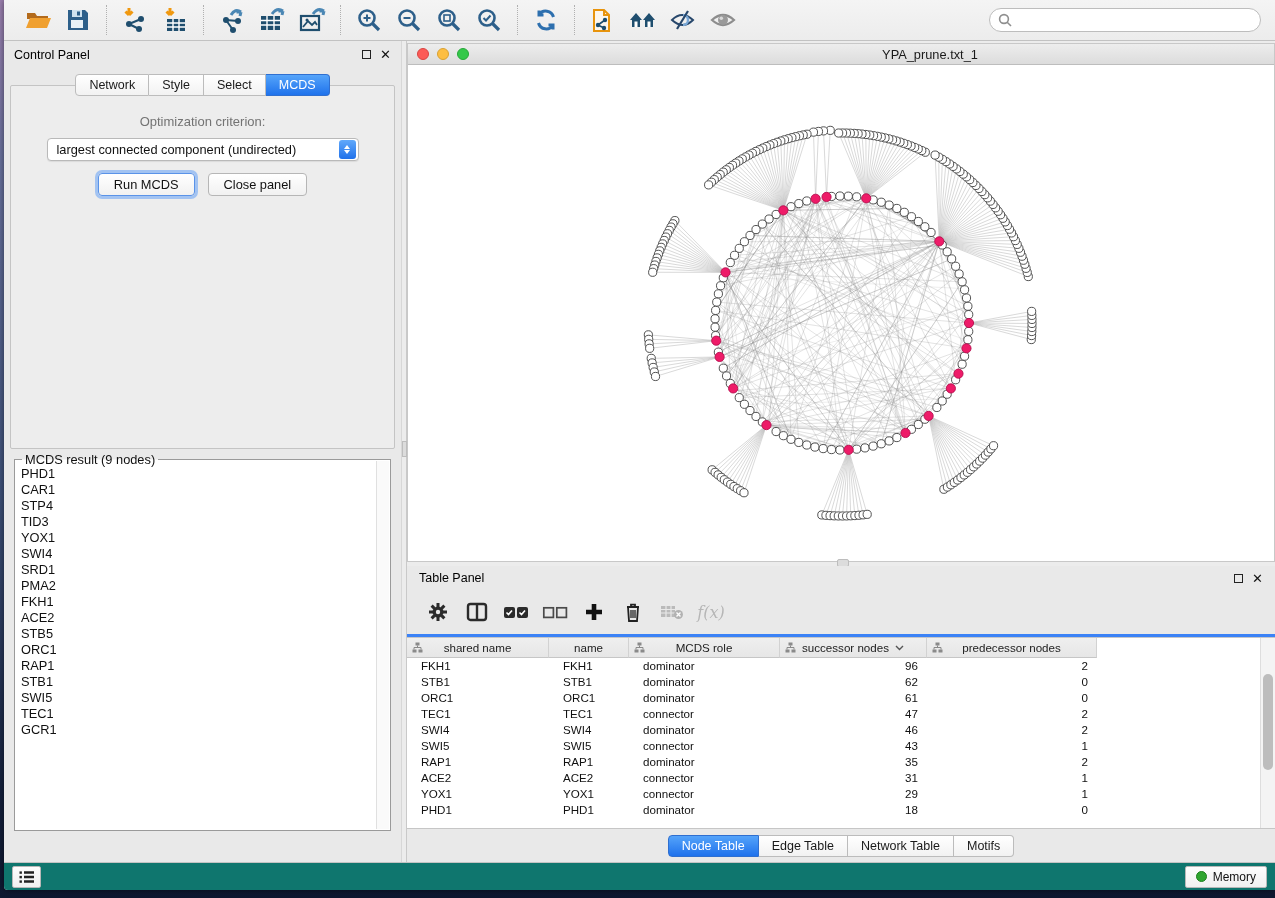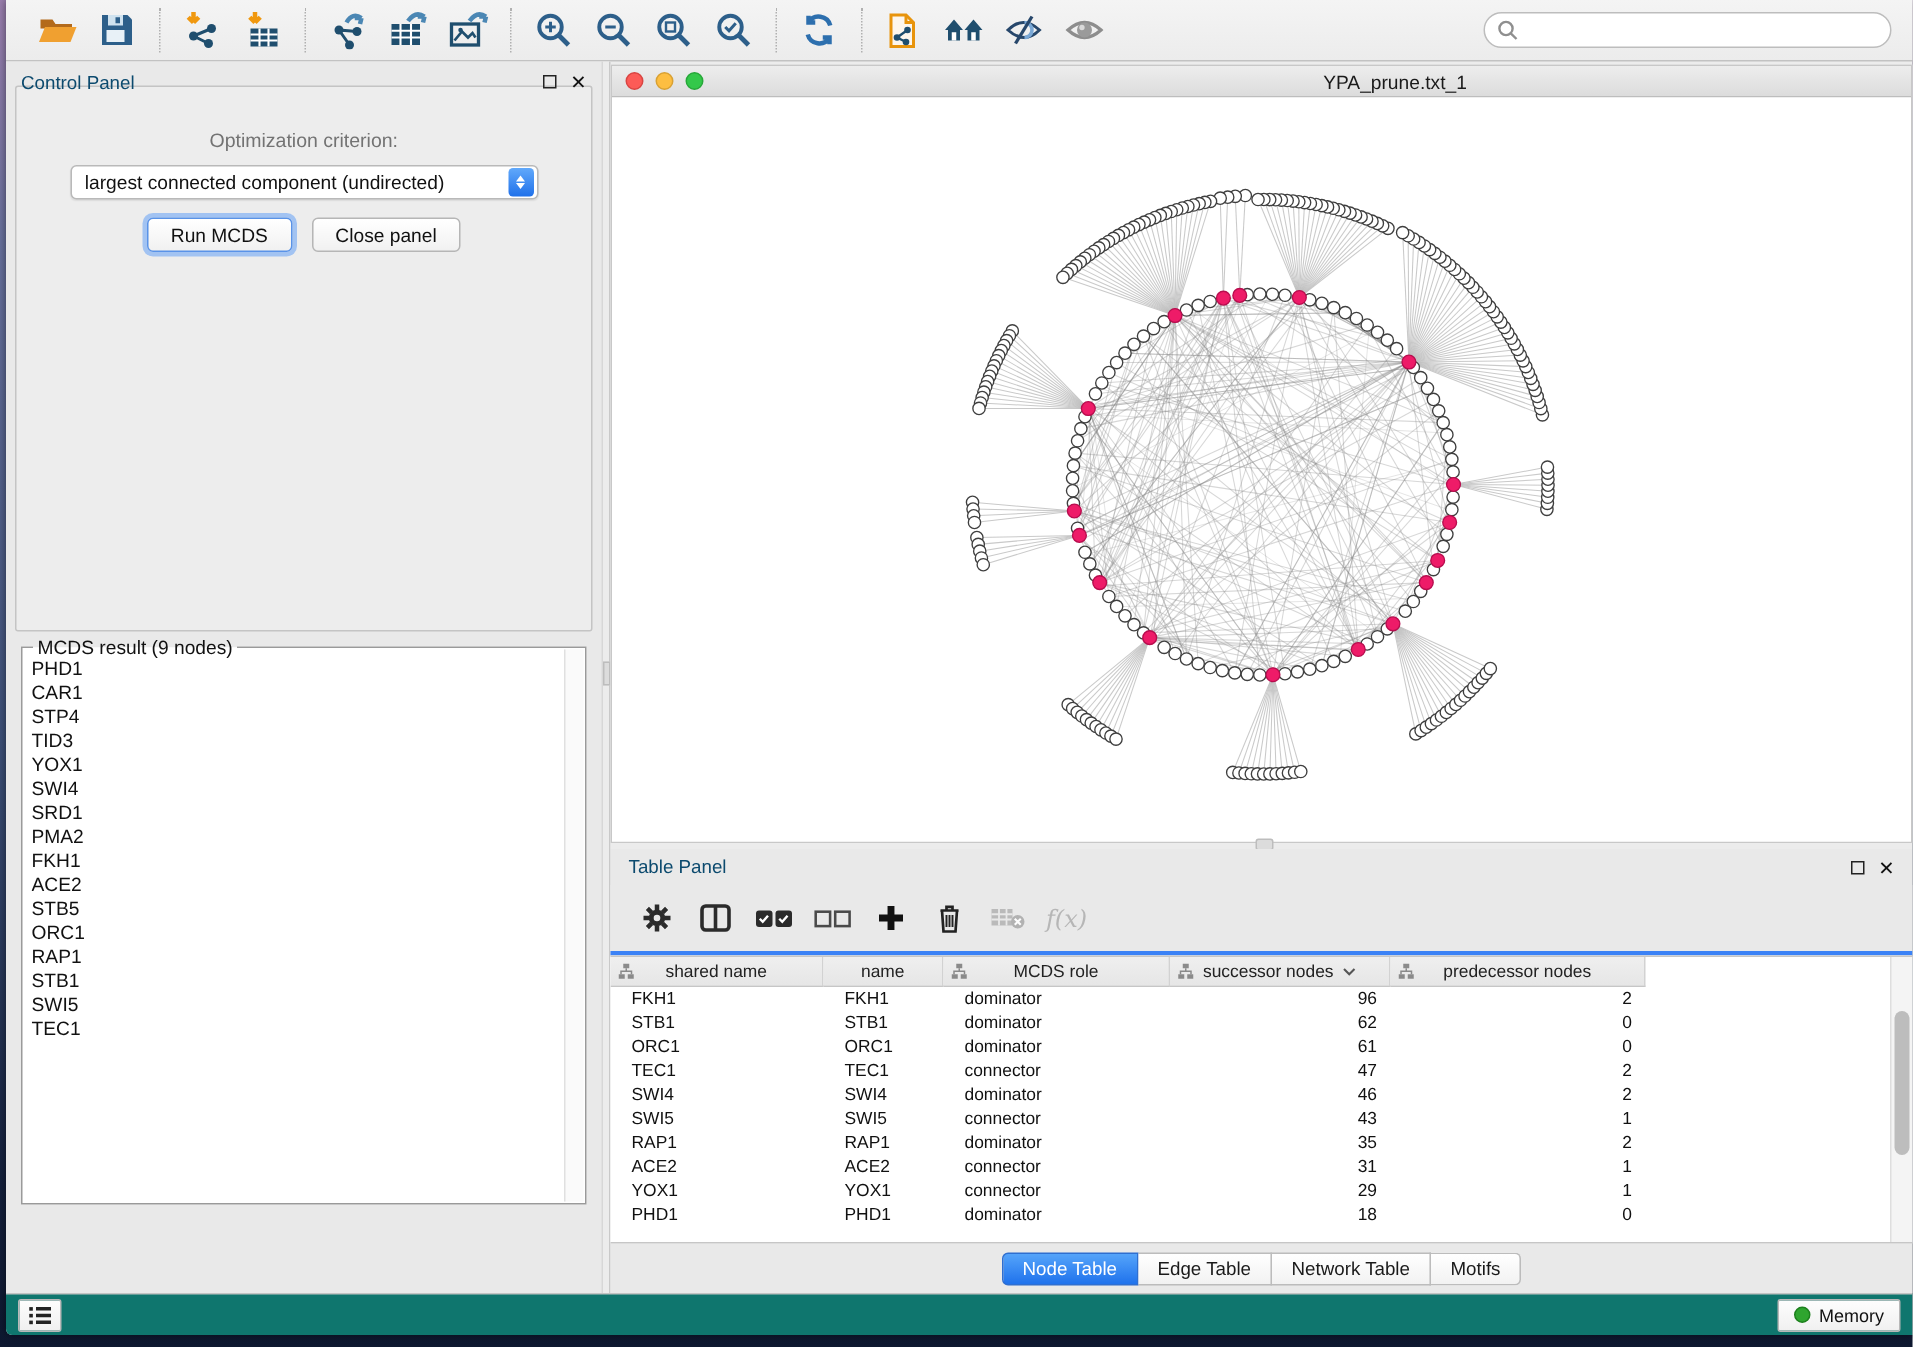--- a/index.html
+++ b/index.html
@@ -23,21 +23,21 @@
 
   
   .content { position:absolute; left:0; top:41px; right:0; bottom:28px; }
   .cpanel { position:absolute; left:0; top:0; width:397px; bottom:0; background:#e9e9e9; }
   .vdivider { position:absolute; left:397px; top:0; width:6px; bottom:0; background:#ececec; border-left:1px solid #d7d7d7; border-right:1px solid #c9c9c9; cursor:col-resize; }
   .vgrip { position:absolute; left:0px; top:400px; width:5px; height:16px; background:#dcdcdc; border:1px solid #bdbdbd; }
   .rightcol { position:absolute; left:403px; top:0; right:0; bottom:0; }
 
   
   .cp-header { height:27px; display:flex; align-items:center; padding:0 10px; }
-  .panel-title { font-size:12.5px; color:#0c4a6e; }
+  .panel-title { font-size:12.5px; color:#000000; }
   .win-ctrls { margin-left:auto; display:flex; align-items:center; gap:9px; }
   .float-icon { width:9px; height:9px; border:1.6px solid #222; display:inline-block; cursor:pointer; }
   .close-icon { font-size:13px; font-weight:bold; color:#111; line-height:9px; cursor:pointer; }
 
   .seg-group { display:flex; justify-content:center; }
   .seg { font-size:12.5px; color:#1a1a1a; background:linear-gradient(180deg,#ffffff,#f2f2f2);
     border:1px solid #bcbcbc; border-left:none; padding:3px 13px; cursor:pointer; white-space:nowrap; }
   .seg:first-child { border-left:1px solid #bcbcbc; border-radius:4px 0 0 4px; }
   .seg:last-child { border-radius:0 4px 4px 0; }
   .seg.active { background:linear-gradient(180deg,#55a4fa,#1f72ec); color:#fff; border-color:#2f6fd0; }
@@ -270,20 +270,26 @@
   <div class="content">
 
     <div class="cpanel">
       <div class="cp-header">
         <span class="panel-title">Control Panel</span>
         <span class="win-ctrls">
           <span class="float-icon"></span>
           <span class="close-icon">✕</span>
         </span>
       </div>
+      <div class="seg-group cp-tabs" id="cp-tabs">
+          <span class="seg">Network</span>
+          <span class="seg">Style</span>
+          <span class="seg">Select</span>
+          <span class="seg active">MCDS</span>
+        </div>
       <div class="cp-body">
         <div class="opt-label">Optimization criterion:</div>
         <div class="select-box">
           <span class="sel-text">largest connected component (undirected)</span>
           <span class="stepper">
             <span class="tri up"></span>
               <span class="tri down"></span>
           </span>
         </div>
         <div class="btn-row">
@@ -303,20 +309,21 @@
             <div class="result-item">SRD1</div>
             <div class="result-item">PMA2</div>
             <div class="result-item">FKH1</div>
             <div class="result-item">ACE2</div>
             <div class="result-item">STB5</div>
             <div class="result-item">ORC1</div>
             <div class="result-item">RAP1</div>
             <div class="result-item">STB1</div>
             <div class="result-item">SWI5</div>
             <div class="result-item">TEC1</div>
+            <div class="result-item">GCR1</div>
           </div>
         <div class="result-scroll"></div>
       </div>
     </div>
 
     <div class="vdivider">
       <span class="vgrip"></span>
     </div>
 
     <div class="rightcol">

